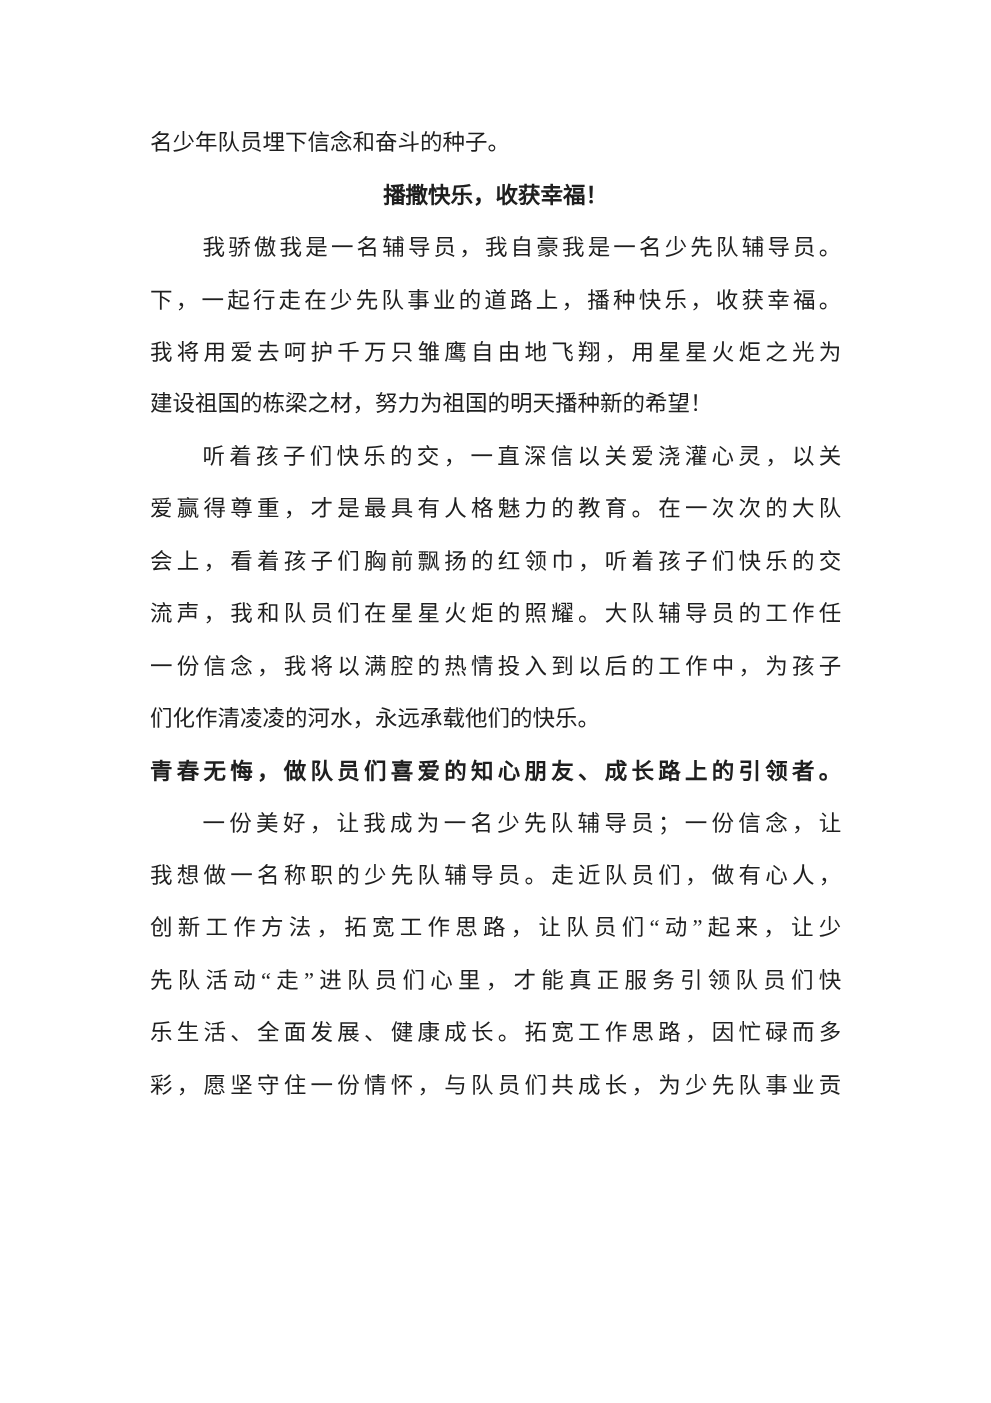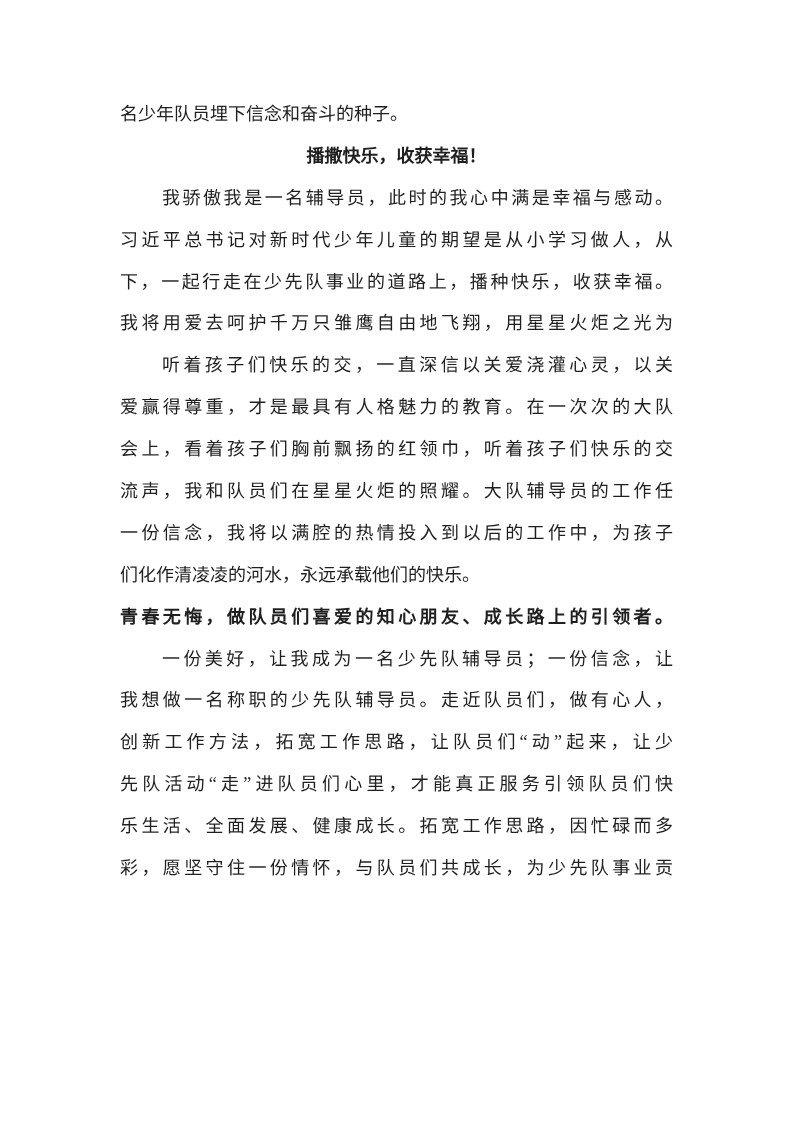--- a/index.html
+++ b/index.html
@@ -46,24 +46,24 @@
     padding-left: 42px;
   }
 </style>
 </head>
 <body>
 
 <div class="page">
   <div class="text-block">
     <div class="line end">名少年队员埋下信念和奋斗的种子。</div>
     <div class="line center bold">播撒快乐，收获幸福！</div>
-    <div class="line indent">我骄傲我是一名辅导员，此时的我心中满是幸福与感动。</div>
-    <div class="line">习近平总书记对新时代少年儿童的期望是从小学习做人，从</div>
+    <div class="line indent">我骄傲我是一名辅导员，我自豪我是一名少先队辅导员。</div>
     <div class="line">下，一起行走在少先队事业的道路上，播种快乐，收获幸福。</div>
     <div class="line">我将用爱去呵护千万只雏鹰自由地飞翔，用星星火炬之光为</div>
+    <div class="line end">建设祖国的栋梁之材，努力为祖国的明天播种新的希望！</div>
     <div class="line indent">听着孩子们快乐的交，一直深信以关爱浇灌心灵，以关</div>
     <div class="line">爱赢得尊重，才是最具有人格魅力的教育。在一次次的大队</div>
     <div class="line">会上，看着孩子们胸前飘扬的红领巾，听着孩子们快乐的交</div>
     <div class="line">流声，我和队员们在星星火炬的照耀。大队辅导员的工作任</div>
     <div class="line">一份信念，我将以满腔的热情投入到以后的工作中，为孩子</div>
     <div class="line end">们化作清凌凌的河水，永远承载他们的快乐。</div>
     <div class="line bold">青春无悔，做队员们喜爱的知心朋友、成长路上的引领者。</div>
     <div class="line indent">一份美好，让我成为一名少先队辅导员；一份信念，让</div>
     <div class="line">我想做一名称职的少先队辅导员。走近队员们，做有心人，</div>
     <div class="line">创新工作方法，拓宽工作思路，让队员们“动”起来，让少</div>

